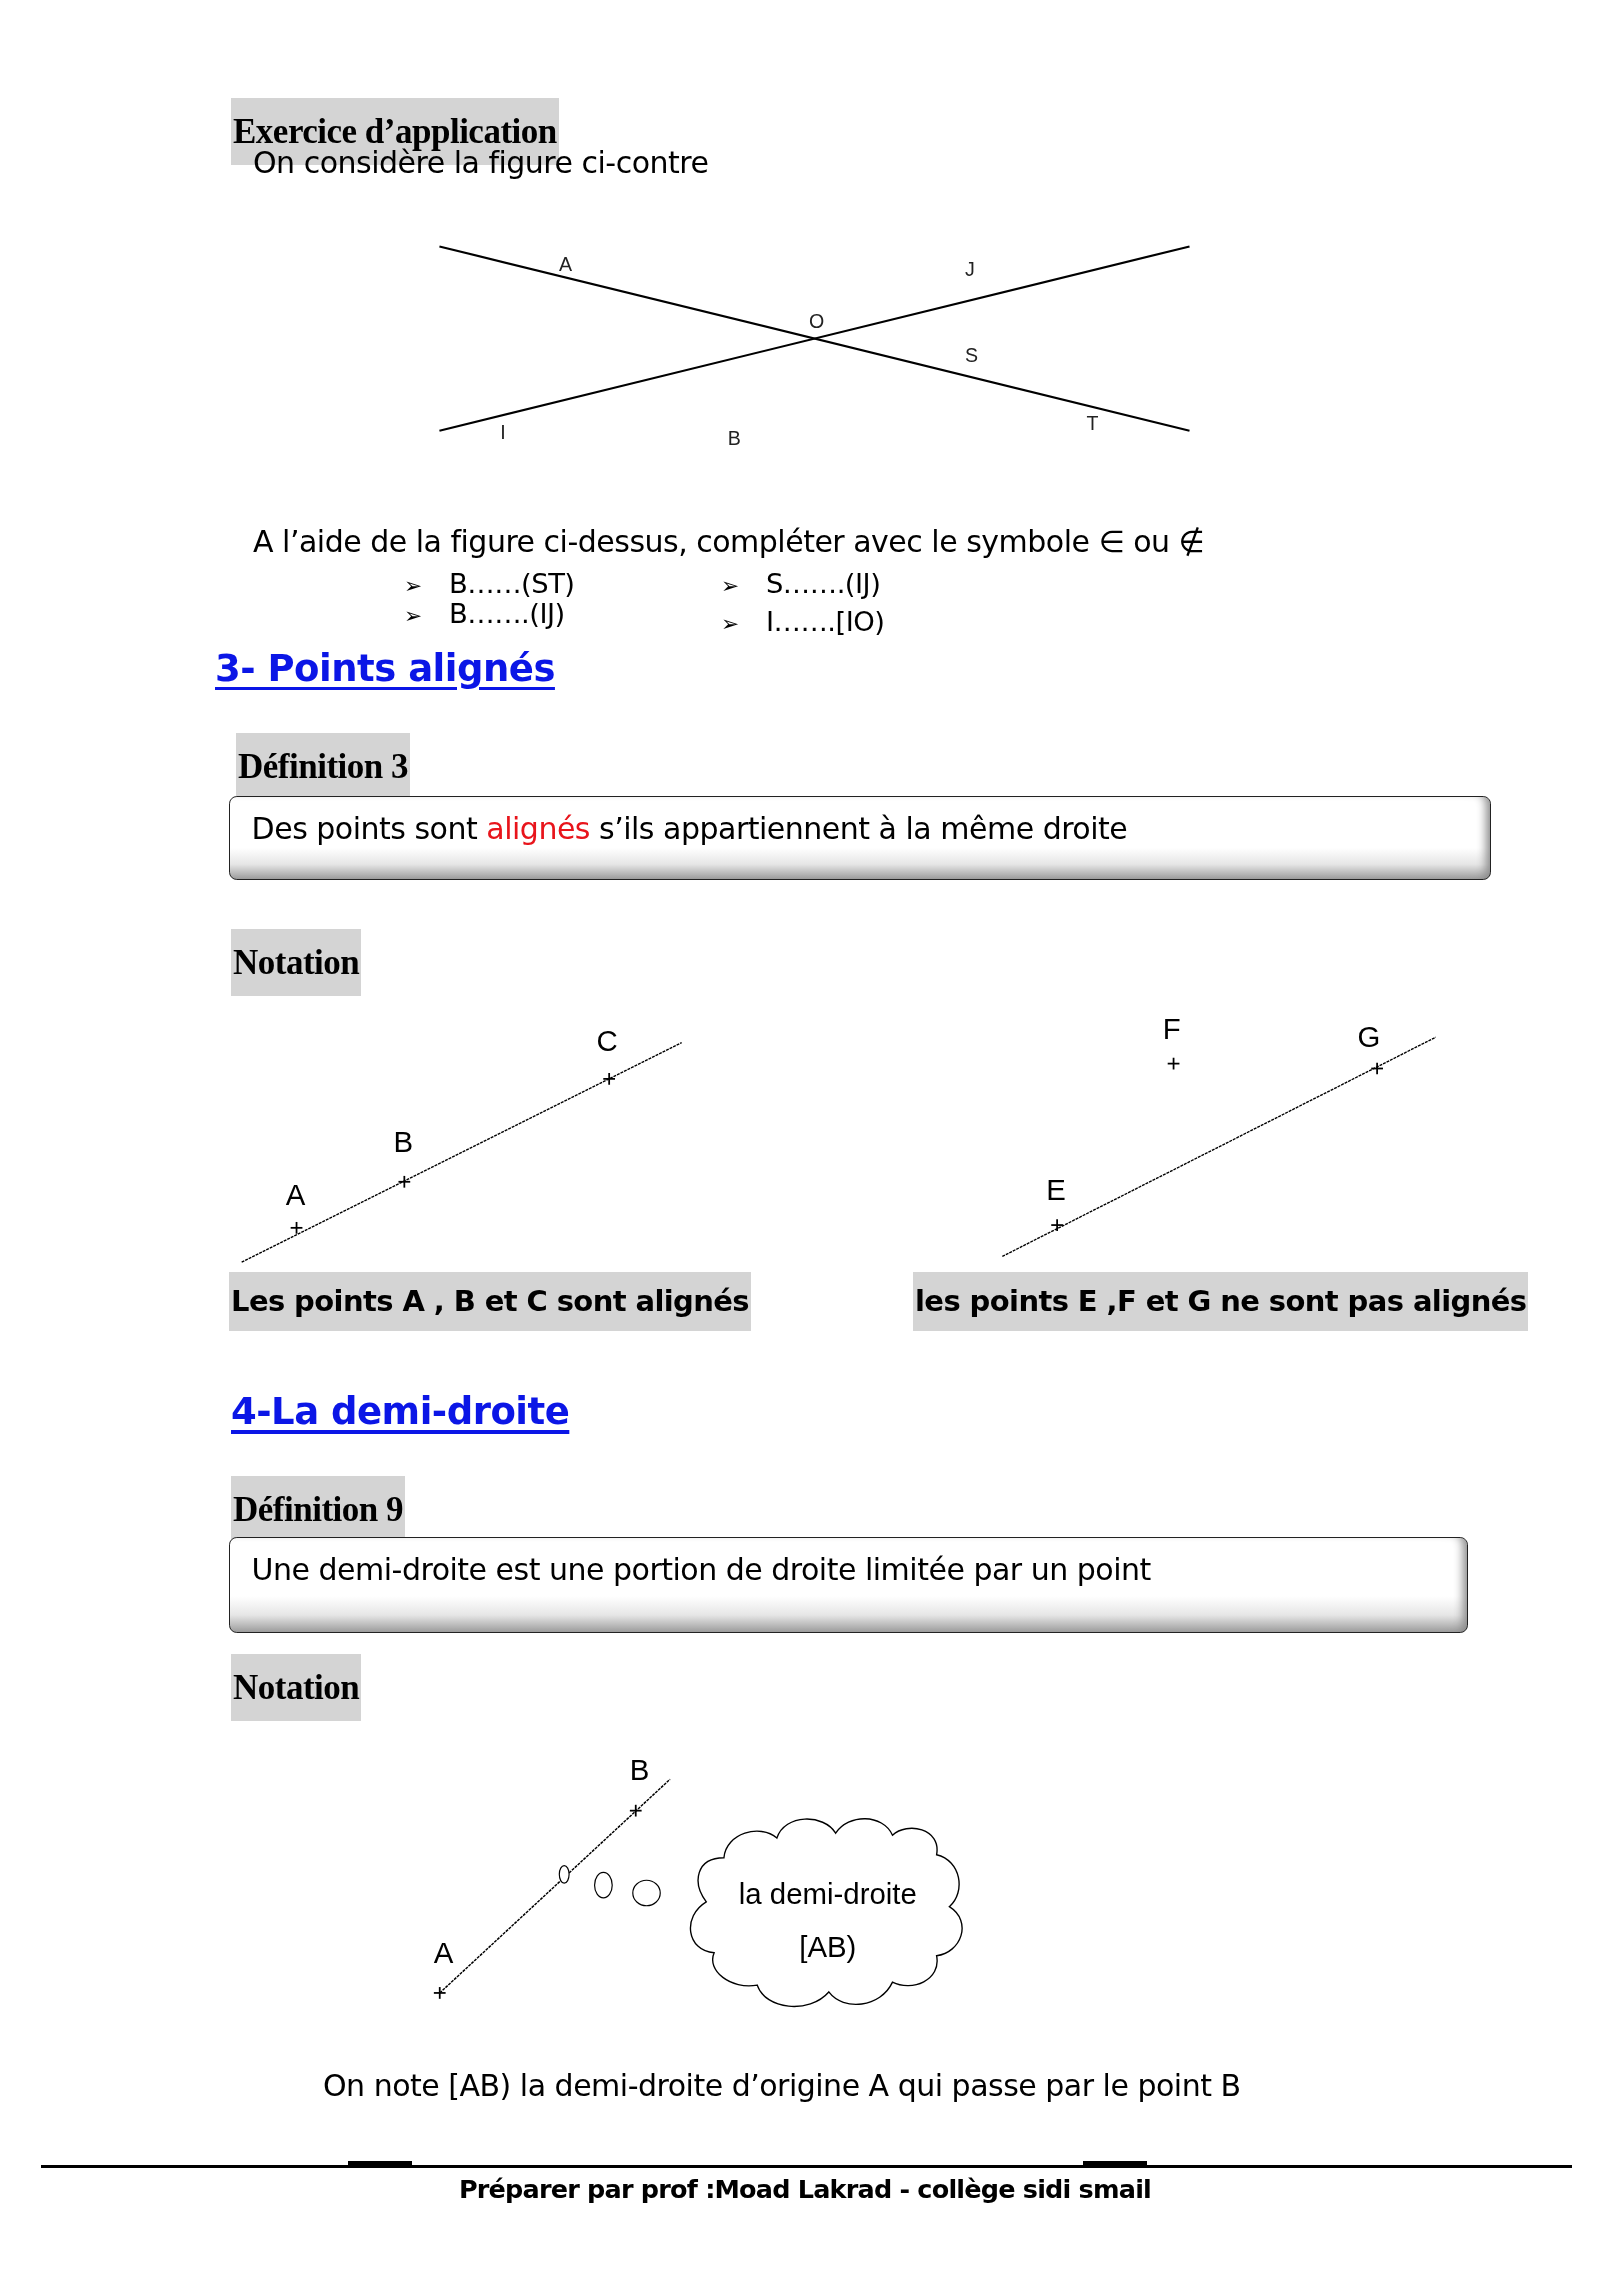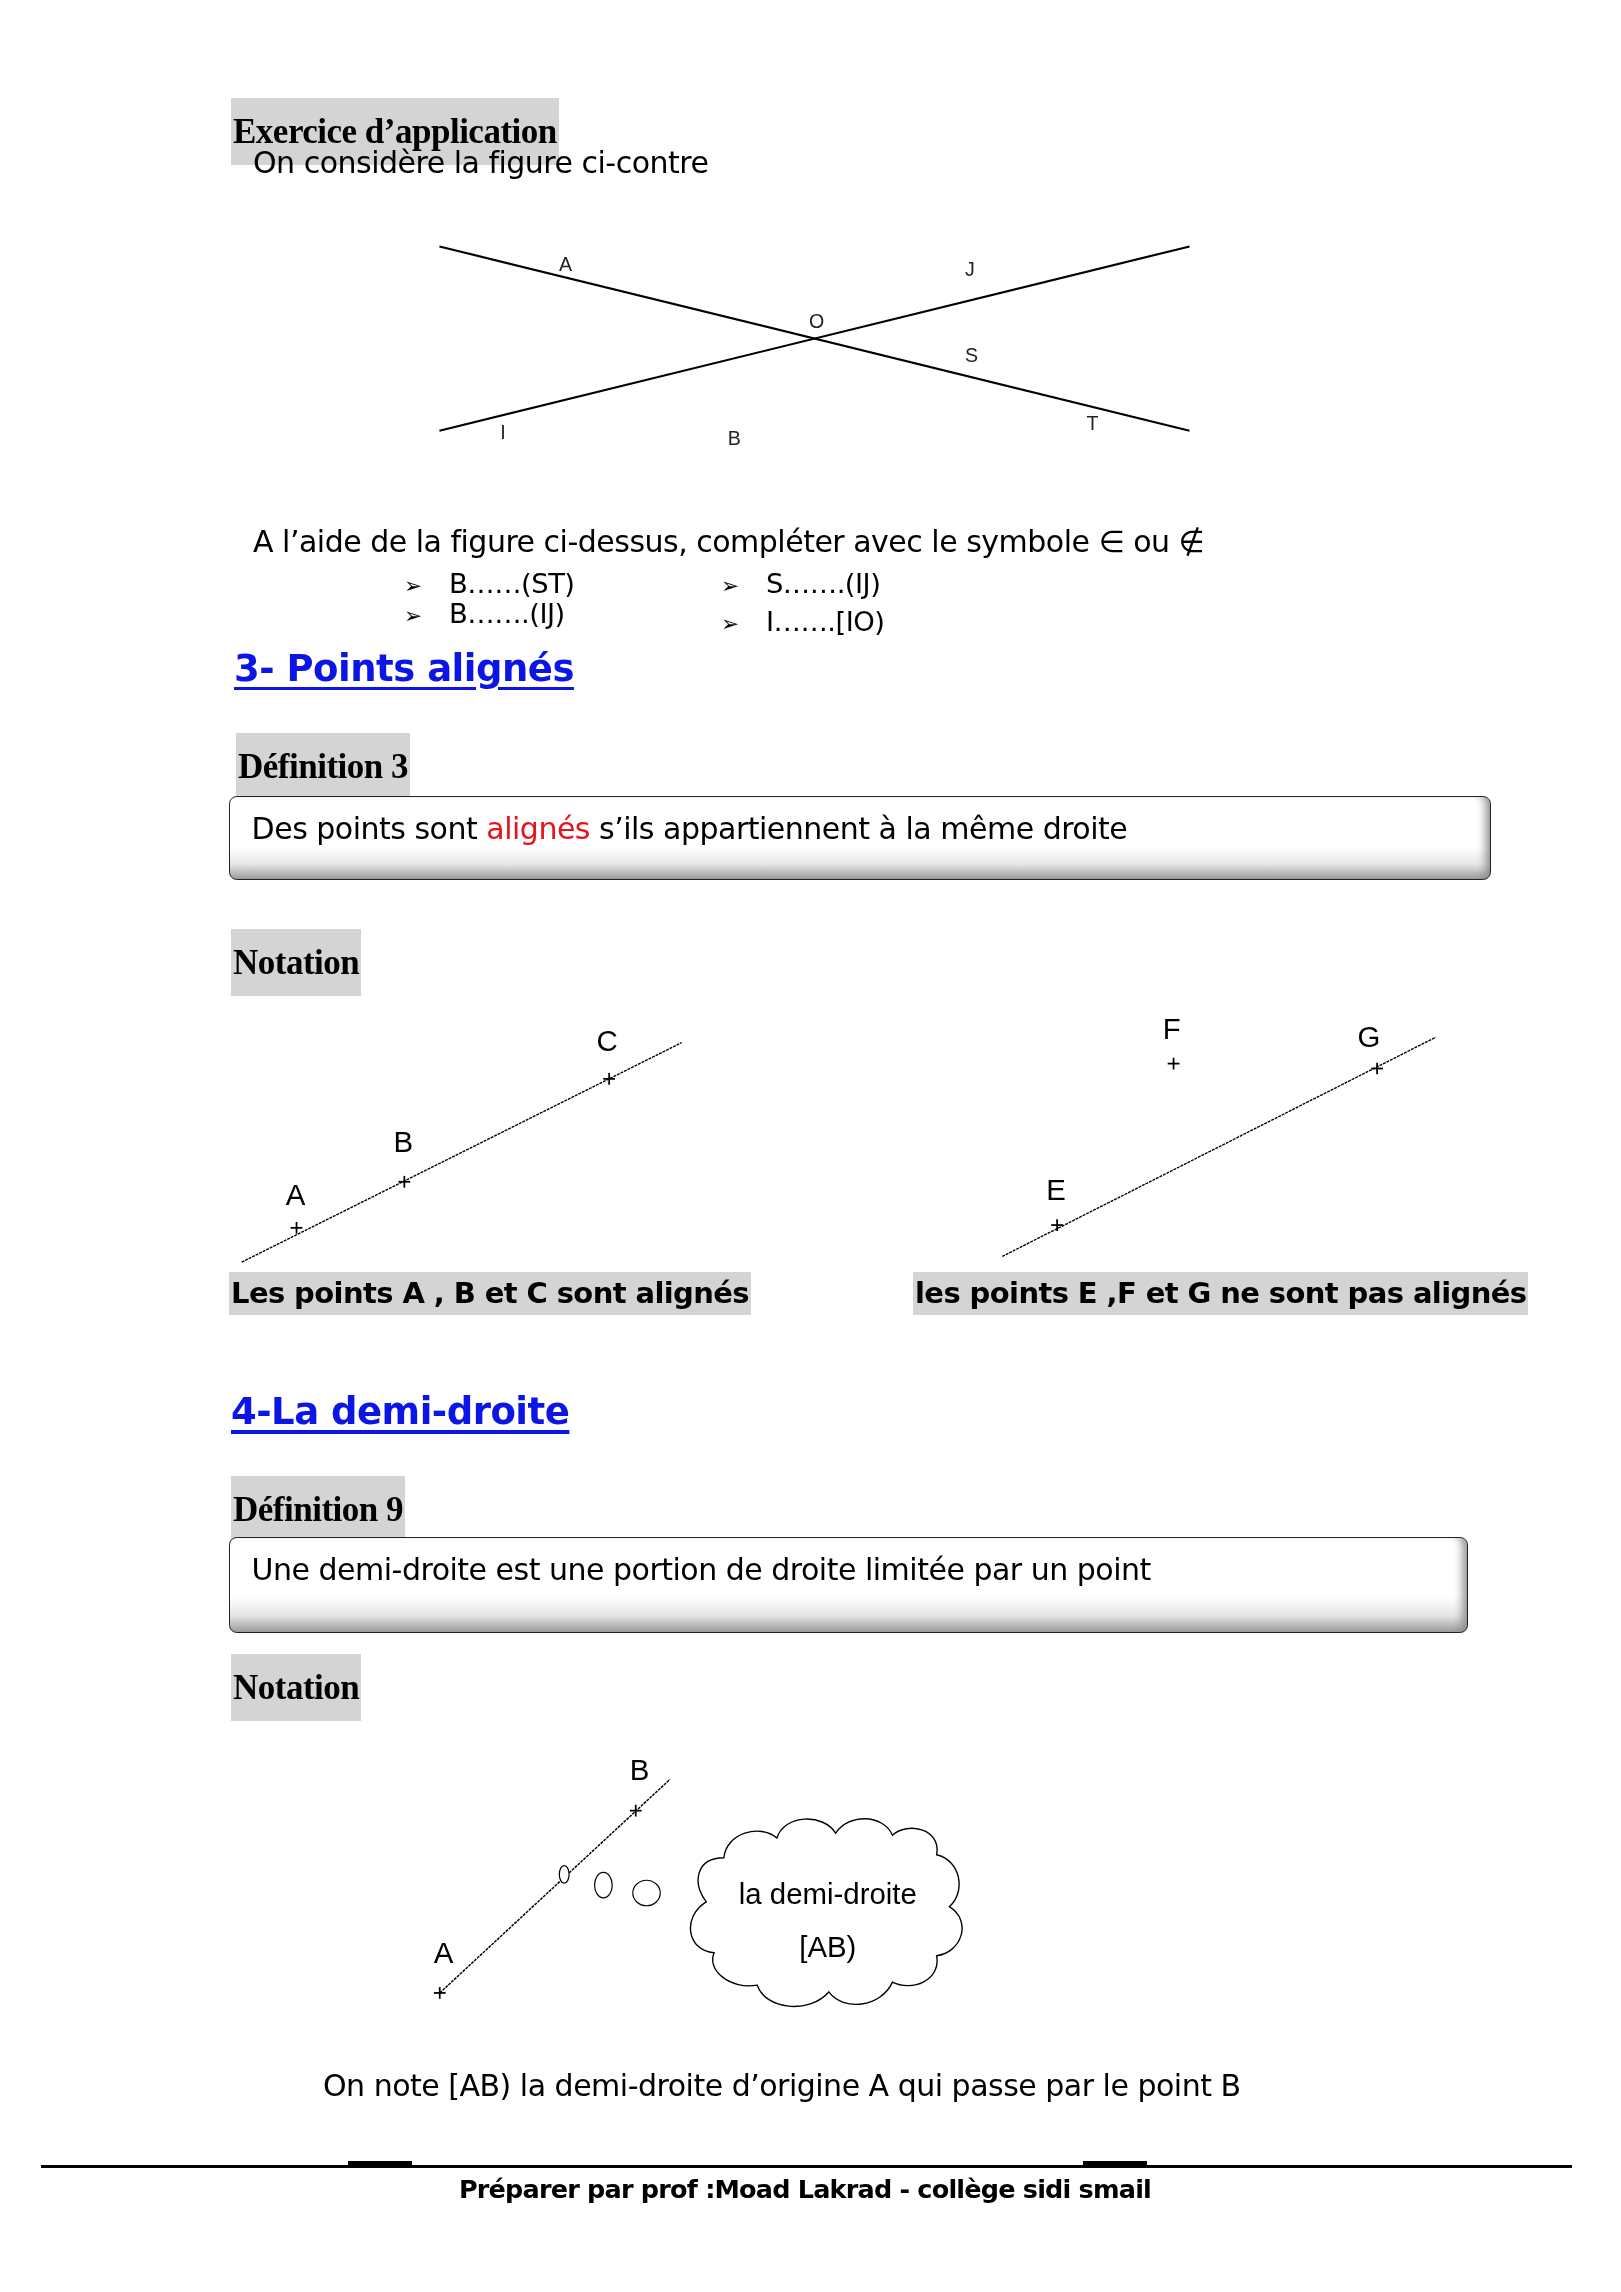--- a/index.html
+++ b/index.html
@@ -4,21 +4,21 @@
 <style>
   html, body { margin: 0; padding: 0; background: #ffffff; }
   body { width: 1621px; height: 2293px; position: relative; overflow: hidden; font-family: "DejaVu Sans", sans-serif; color: #000; }
   .abs { position: absolute; }
   .hl-title { background: #d4d4d4; font-family: "Liberation Serif", serif; font-weight: bold; font-size: 35px; line-height: 43px; padding: 12px 2px; letter-spacing: -0.5px; }
   .comic { font-family: "DejaVu Sans", sans-serif; font-size: 30px; letter-spacing: -0.5px; }
   .section-title { color: #0b16e6; font-weight: bold; font-size: 37px; text-decoration: underline; text-decoration-thickness: 3.9px; text-underline-offset: 5.9px; letter-spacing: -0.5px; }
   .def-box { border: 1.5px solid #222; border-radius: 7.8px; background: linear-gradient(to bottom, #ffffff 0%, #ffffff 62%, #e6e6e6 82%, #9d9d9d 100%); box-shadow: inset -9.8px 0 9.8px -5.9px #8a8a8a; box-sizing: border-box; }
   .def-text { position: absolute; left: 21.6px; top: 13.7px; font-size: 30px; letter-spacing: -0.5px; }
   .red { color: #e8141b; }
-  .caption { background: #d4d4d4; font-weight: bold; font-size: 29px; line-height: 43px; padding: 0 2px; letter-spacing: -0.6px; }
+  .caption { background: #d4d4d4; font-weight: bold; font-size: 29px; line-height: 43px; padding: 8px 2px; letter-spacing: -0.6px; }
   .bullet-row { font-size: 27.4px; letter-spacing: -0.5px; }
   .arrow { font-size: 21.6px; margin-right: 27.4px; }
   svg text { font-family: "Liberation Sans", sans-serif; }
   .footer-text { font-family: "DejaVu Sans", sans-serif; font-weight: bold; font-size: 25.5px; letter-spacing: -0.8px; }
 </style>
 </head>
 <body>
 
 <div class="abs hl-title" style="left:231px; top:98px;">Exercice d’application</div>
 <div class="abs comic" style="left:253px; top:145px;">On considère la figure ci-contre</div>
@@ -45,21 +45,21 @@
 <div class="abs bullet-row" style="left:721px; top:568px;">
   <span class="arrow">➢</span><span>S…….(IJ)</span>
 </div>
 <div class="abs bullet-row" style="left:404px; top:598px;">
   <span class="arrow">➢</span><span>B…….(IJ)</span>
 </div>
 <div class="abs bullet-row" style="left:721px; top:606px;">
   <span class="arrow">➢</span><span>I…….[IO)</span>
 </div>
 
-<div class="abs section-title" style="left:234px; top:647px;text-decoration:underline;">3- Points alignés</div>
+<div class="abs section-title" style="left:215px; top:647px;text-decoration:underline;">3- Points alignés</div>
 <div class="abs hl-title" style="left:236px; top:733px;text-align:center;">Définition 3</div>
 
 <div class="abs def-box" style="left:229px; top:796px; width:1262px; height:84px;">
   <div class="def-text"><span>Des points sont </span><span class="red">alignés</span><span> s’ils appartiennent à la même droite</span></div>
 </div>
 
 <div class="abs hl-title" style="left:231px; top:929px;">Notation</div>
 
 <svg class="abs" style="left:225px; top:1019px;" width="490" height="255" viewBox="0 0 500 260">
   <line x1="17" y1="248" x2="466" y2="24" stroke="#000" stroke-width="1.4" stroke-dasharray="3 1"></line>

